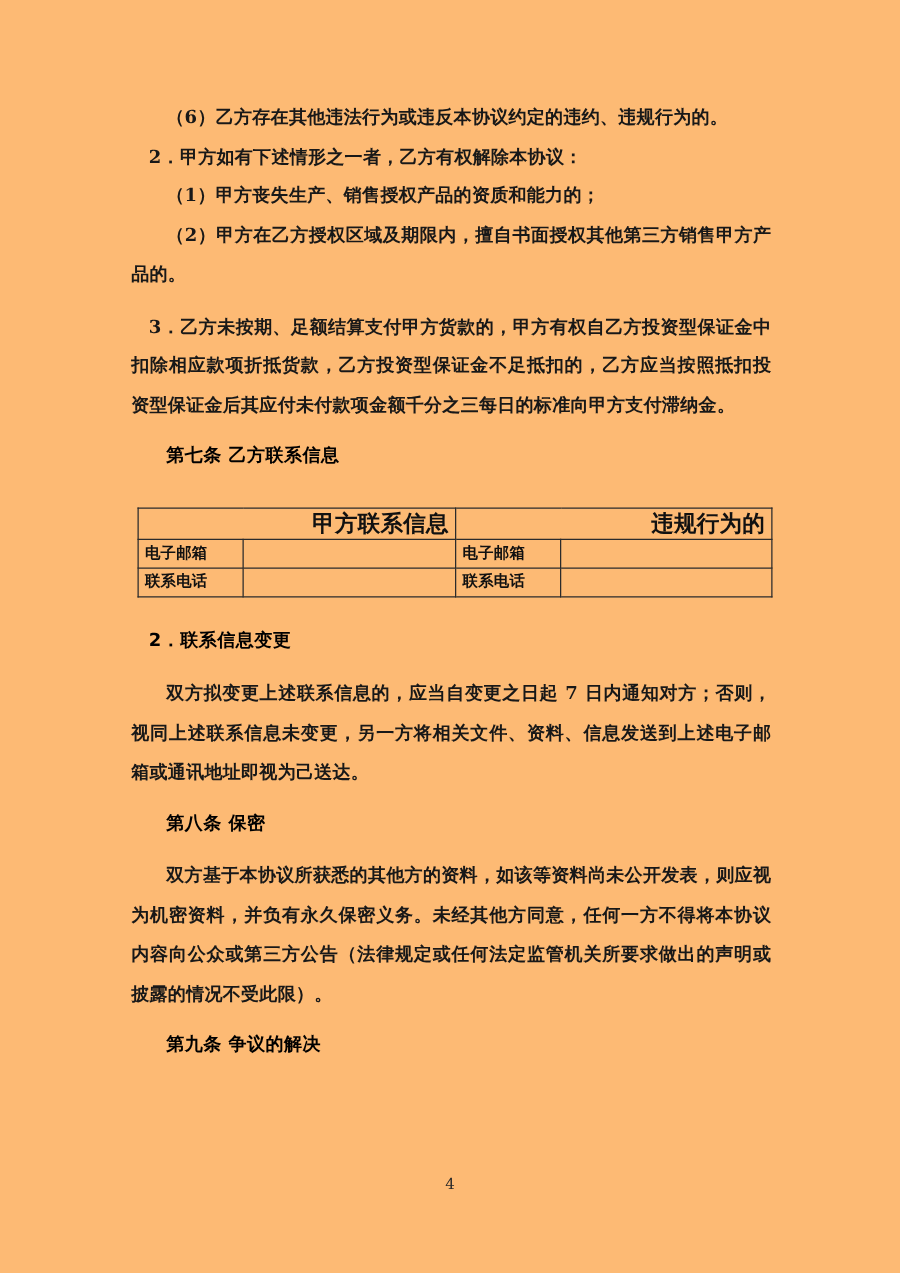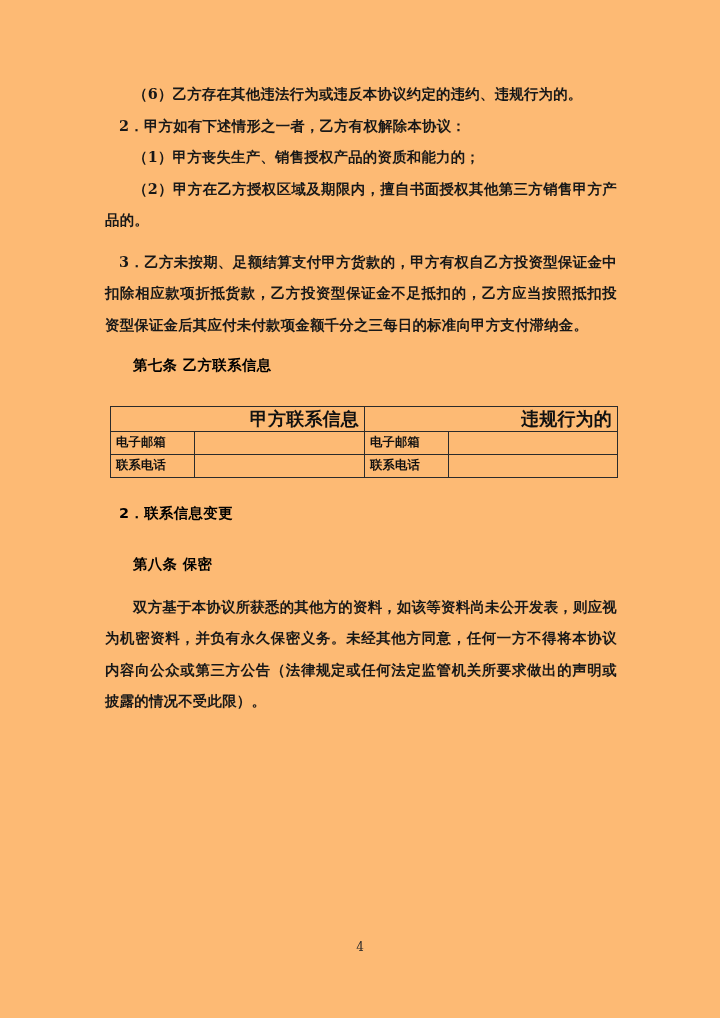--- a/index.html
+++ b/index.html
@@ -180,28 +180,30 @@
         </tbody>
       </table>
     </div>
 
     <div class="gap-md"></div>
 
     <p class="subheading">2．联系信息变更</p>
 
     <div class="gap-sm"></div>
 
+    <p class="para">双方拟变更上述联系信息的，应当自变更之日起 7 日内通知对方；否则，视同上述联系信息未变更，另一方将相关文件、资料、信息发送到上述电子邮箱或通讯地址即视为己送达。</p>
 
     <div class="gap-sm"></div>
 
     <p class="heading">第八条  保密</p>
 
     <div class="gap-sm"></div>
 
     <p class="para">双方基于本协议所获悉的其他方的资料，如该等资料尚未公开发表，则应视为机密资料，并负有永久保密义务。未经其他方同意，任何一方不得将本协议内容向公众或第三方公告（法律规定或任何法定监管机关所要求做出的声明或披露的情况不受此限）。</p>
 
     <div class="gap-sm"></div>
 
+    <p class="heading">第九条  争议的解决</p>
 
   </div>
 
   <div class="page-number">4</div>
 </div>
 
 </body></html>

